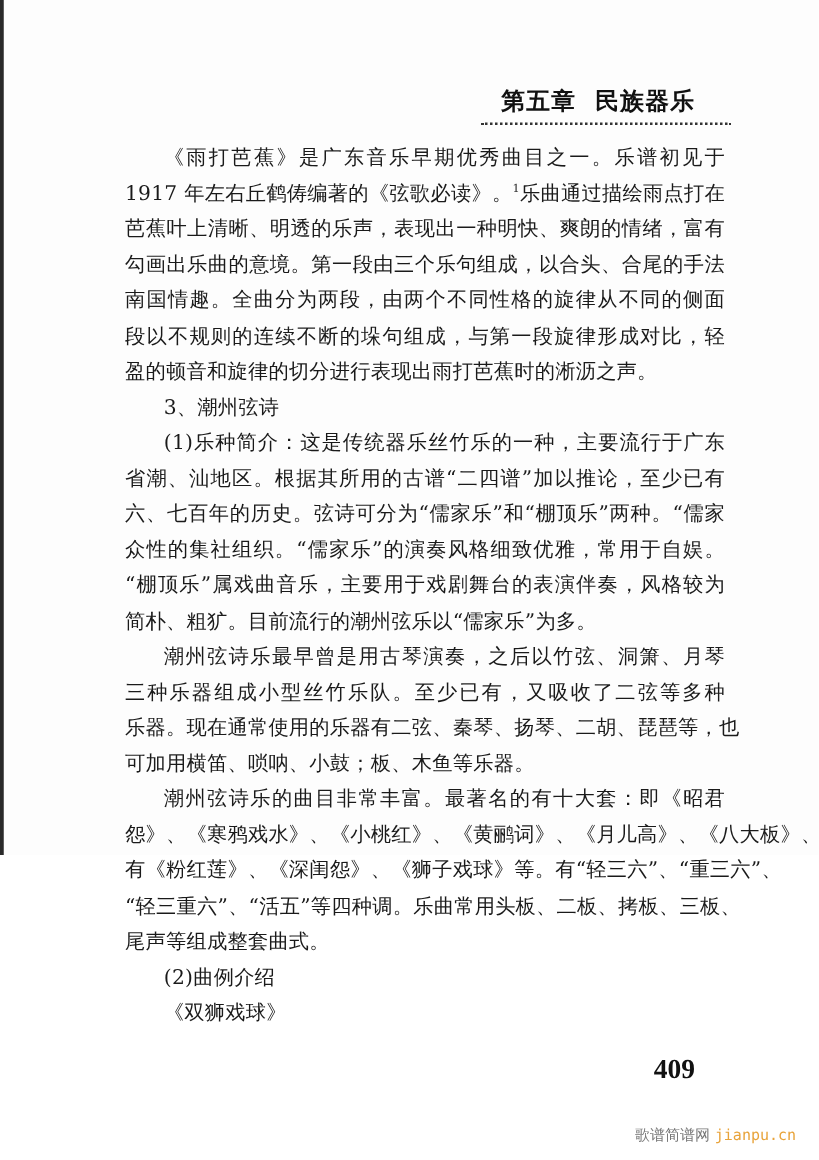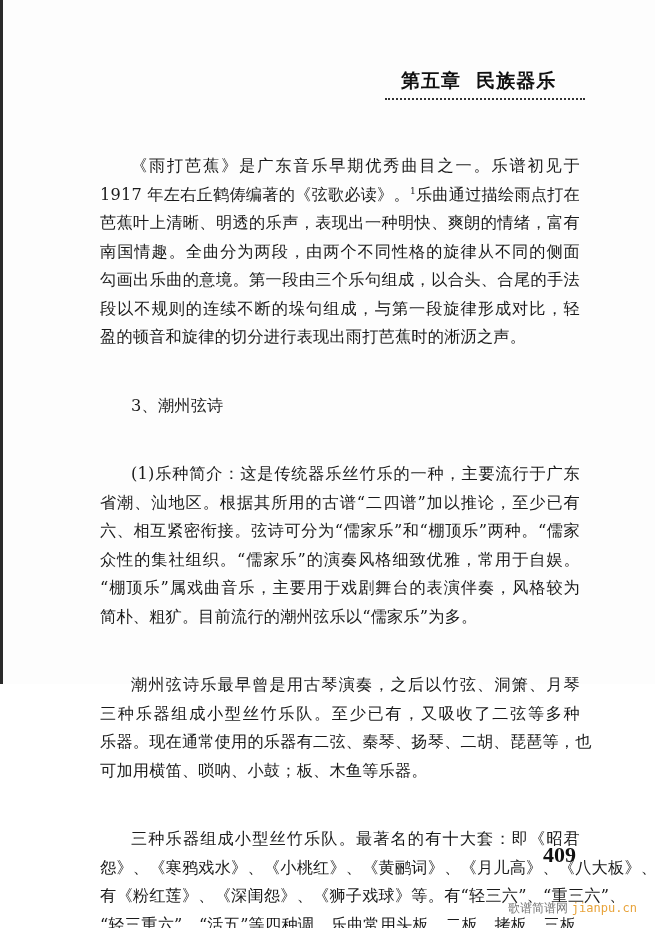--- a/index.html
+++ b/index.html
@@ -51,29 +51,29 @@
   .line {
     height: 28.5px;
     line-height: 28.5px;
     font-size: 16.2px;
     white-space: nowrap;
     text-align: justify;
     text-align-last: justify;
     letter-spacing: 0.2px;
   }
   .line.last { text-align-last: left; }
-  .line.indent { padding-left: 31px; margin-top: 40px; }
+  .line.indent { padding-left: 31px; }
   .footnote-mark {
     font-size: 9px;
     vertical-align: super;
     line-height: 0;
   }
   .page-number {
     position: absolute;
-    left: 540px;
+    left: 520px;
     top: 842px;
     font-family: "Liberation Serif", "DejaVu Serif", serif;
     font-weight: bold;
     font-size: 22px;
     color: #111;
   }
   .watermark {
     position: absolute;
     left: 505px;
     top: 900px;
@@ -93,40 +93,40 @@
 
 <div class="page">
 
   <div class="running-header"><span>第五章</span>  <span>民族器乐</span></div>
   <div class="header-rule"></div>
 
   <div class="body-text">
     <div class="line indent">《雨打芭蕉》是广东音乐早期优秀曲目之一。乐谱初见于</div>
     <div class="line"><span>1917 年左右丘鹤俦编著的《弦歌必读》。</span><span class="footnote-mark">1</span><span>乐曲通过描绘雨点打在</span></div>
     <div class="line">芭蕉叶上清晰、明透的乐声，表现出一种明快、爽朗的情绪，富有</div>
+    <div class="line">勾画出乐曲的意境。第一段由三个乐句组成，以合头、合尾的手法</div>
     <div class="line">南国情趣。全曲分为两段，由两个不同性格的旋律从不同的侧面</div>
-    <div class="line">勾画出乐曲的意境。第一段由三个乐句组成，以合头、合尾的手法</div>
     <div class="line">段以不规则的连续不断的垛句组成，与第一段旋律形成对比，轻</div>
     <div class="line last">盈的顿音和旋律的切分进行表现出雨打芭蕉时的淅沥之声。</div>
 
     <div class="line indent last">3、潮州弦诗</div>
 
     <div class="line indent">(1)乐种简介：这是传统器乐丝竹乐的一种，主要流行于广东</div>
     <div class="line">省潮、汕地区。根据其所用的古谱“二四谱”加以推论，至少已有</div>
-    <div class="line">六、相互紧密衔接。弦诗可分为“儒家乐”和“棚顶乐”两种。“儒家</div>
+    <div class="line">六、七百年的历史。弦诗可分为“儒家乐”和“棚顶乐”两种。“儒家</div>
     <div class="line">众性的集社组织。“儒家乐”的演奏风格细致优雅，常用于自娱。</div>
     <div class="line">“棚顶乐”属戏曲音乐，主要用于戏剧舞台的表演伴奏，风格较为</div>
     <div class="line last">简朴、粗犷。目前流行的潮州弦乐以“儒家乐”为多。</div>
 
     <div class="line indent">潮州弦诗乐最早曾是用古琴演奏，之后以竹弦、洞箫、月琴</div>
     <div class="line">三种乐器组成小型丝竹乐队。至少已有，又吸收了二弦等多种</div>
     <div class="line">乐器。现在通常使用的乐器有二弦、秦琴、扬琴、二胡、琵琶等，也</div>
     <div class="line last">可加用横笛、唢呐、小鼓；板、木鱼等乐器。</div>
 
-    <div class="line indent">三种乐器组成小型丝竹乐队。最著名的有十大套：即《昭君</div>
+    <div class="line indent">潮州弦诗乐的曲目非常丰富。最著名的有十大套：即《昭君</div>
     <div class="line">怨》、《寒鸦戏水》、《小桃红》、《黄鹂词》、《月儿高》、《八大板》、《平</div>
     <div class="line">有《粉红莲》、《深闺怨》、《狮子戏球》等。有“轻三六”、“重三六”、</div>
     <div class="line">“轻三重六”、“活五”等四种调。乐曲常用头板、二板、拷板、三板、</div>
     <div class="line last">尾声等组成整套曲式。</div>
 
     <div class="line indent last">(2)曲例介绍</div>
     <div class="line indent last">《双狮戏球》</div>
   </div>
 
   <div class="page-number">409</div>

